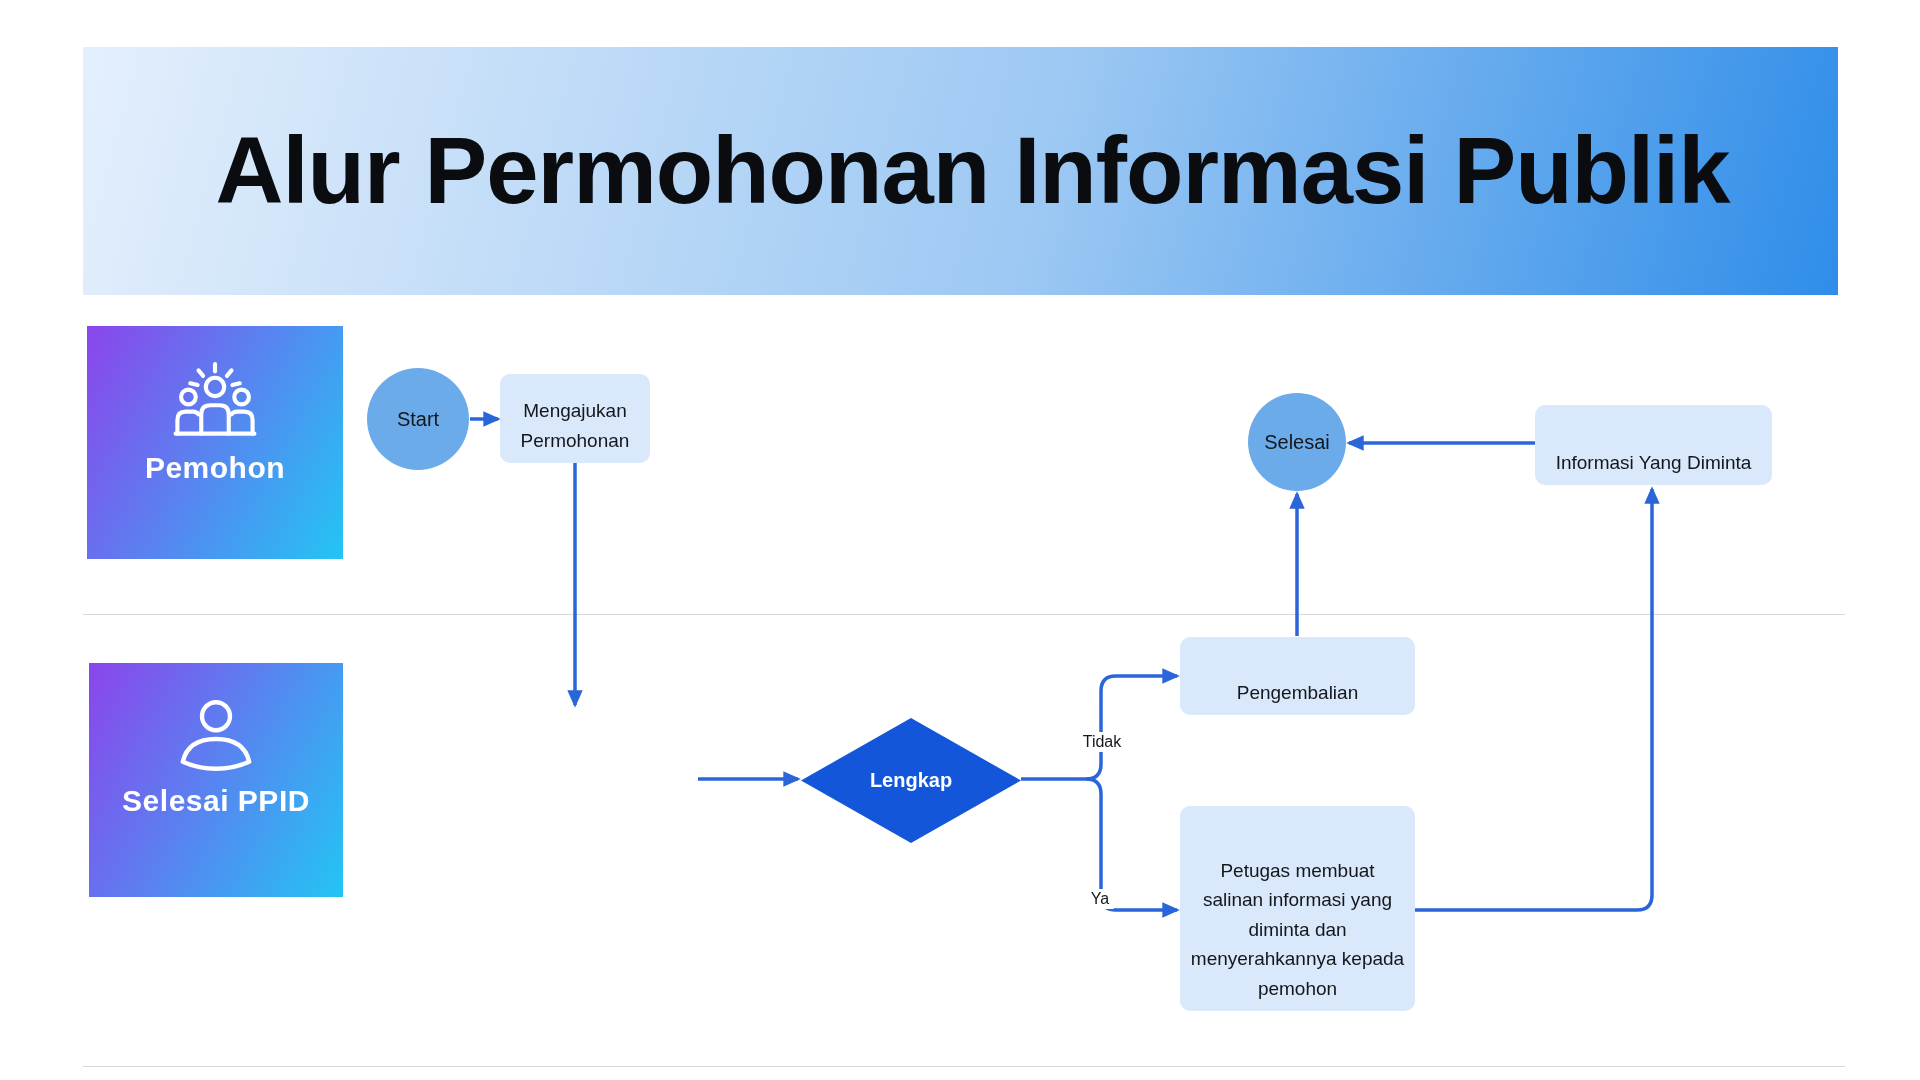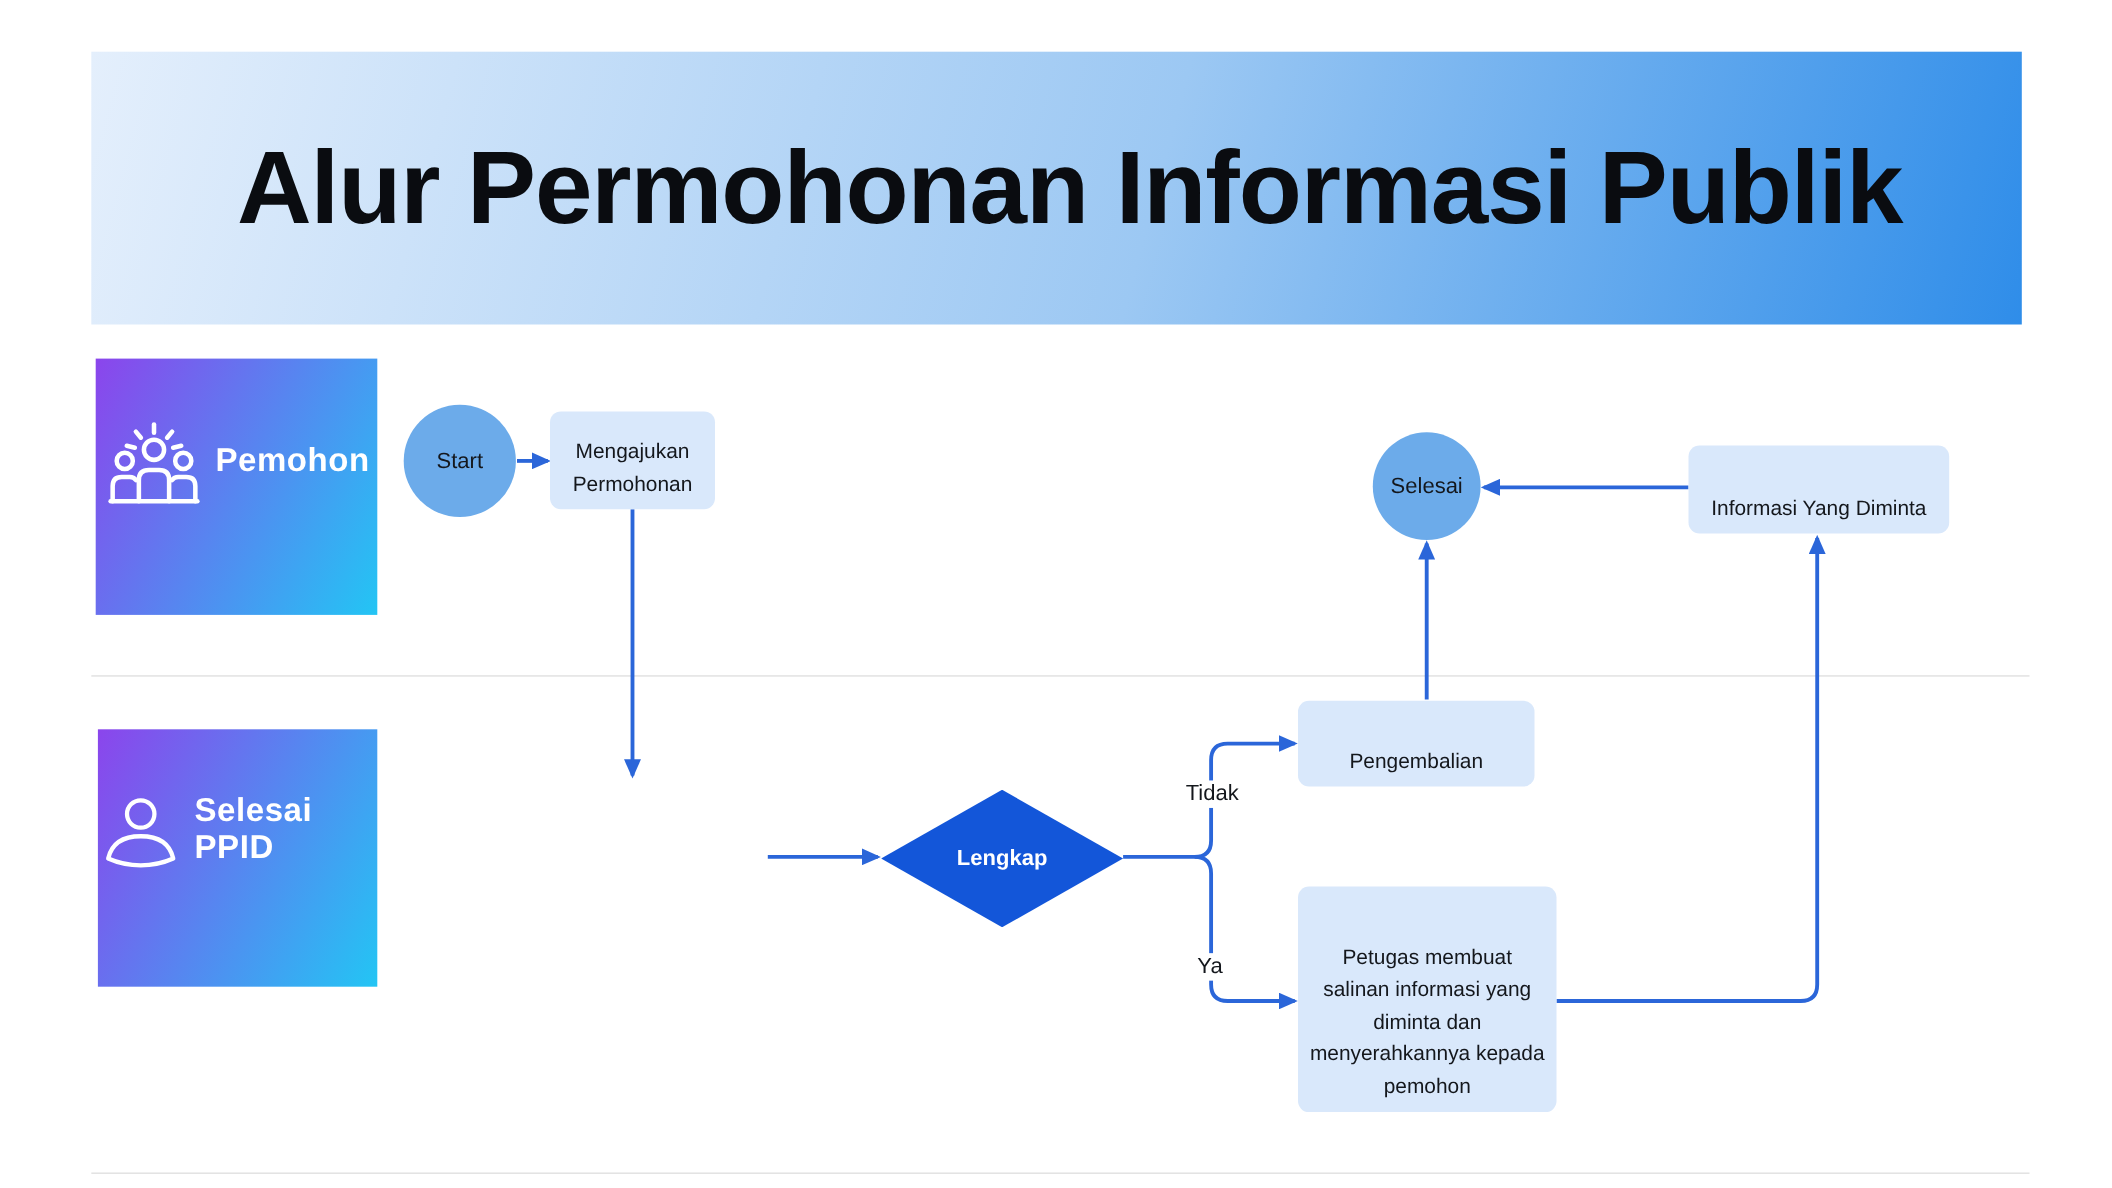--- a/index.html
+++ b/index.html
@@ -28,48 +28,48 @@
     display:flex;align-items:center;justify-content:center;}
   .header .title{font-size:94px;font-weight:700;letter-spacing:-1px;color:#0a0c10;white-space:nowrap;margin-left:24px;}
 
   
   .divider{position:absolute;left:83px;width:1762px;height:0;border-top:1.5px solid var(--divider);}
   .divider.d1{top:614px;}
   .divider.d2{top:1066px;}
 
   
   .lane-card{position:absolute;background:linear-gradient(118deg,var(--card-grad-start) 0%,var(--card-grad-end) 100%);
-    display:flex;align-items:center;justify-content:center;gap:10px;color:var(--text-light);}
+    display:flex;flex-direction:column;align-items:center;justify-content:center;gap:10px;color:var(--text-light);}
   .lane-card.pemohon{left:87px;top:326px;width:256px;height:233px;padding-bottom:48px;}
   .lane-card.petugas{left:89px;top:663px;width:254px;height:234px;padding-bottom:52px;}
   .lane-card .lane-label{font-size:30px;font-weight:600;letter-spacing:.5px;}
   .lane-card svg{display:block;}
 
   
   svg.connectors{position:absolute;left:0;top:0;width:1920px;height:1080px;pointer-events:none;}
   svg.connectors path.edge{stroke:var(--line);stroke-width:3.5;fill:none;}
   svg.connectors .arrowhead{fill:var(--line);}
 
   
   .node{position:absolute;display:flex;align-items:center;justify-content:center;text-align:center;color:var(--text-dark);}
   .process{background:var(--node-fill);border-radius:10px;font-size:19px;line-height:1.55;padding:8px 10px;align-items:flex-end;}
   .circle{background:var(--circle-fill);border-radius:50%;font-size:20px;}
   .node.start{left:367px;top:368px;width:102px;height:102px;}
   .node.mengajukan{left:500px;top:374px;width:150px;height:89px;}
   .node.memeriksa{left:452px;top:710px;width:246px;height:137px;font-size:20px;}
   .node.decision{left:801px;top:718px;width:220px;height:125px;background:var(--decision-fill);
     clip-path:polygon(50% 0%,100% 50%,50% 100%,0% 50%);color:var(--text-light);font-size:20px;font-weight:700;}
-  .node.pengembalian{left:1180px;top:637px;width:215px;height:78px;}
+  .node.pengembalian{left:1180px;top:637px;width:235px;height:78px;}
   .node.salinan{left:1180px;top:806px;width:235px;height:205px;}
   .node.selesai{left:1248px;top:393px;width:98px;height:98px;}
   .node.informasi{left:1535px;top:405px;width:237px;height:80px;}
 
   
   .edge-label{position:absolute;transform:translate(-50%,-50%);background:var(--page-bg);
-    padding:1px 5px;font-size:20px;color:var(--text-dark);}
+    padding:1px 5px;font-size:16px;color:var(--text-dark);margin-top:20px;}
   .edge-label.tidak{left:1102px;top:722px;}
   .edge-label.ya{left:1100px;top:879px;}
 </style>
 </head>
 <body>
 
 <div class="canvas">
 
   <div class="header">
     <div class="title">Alur Permohonan Informasi Publik</div>

